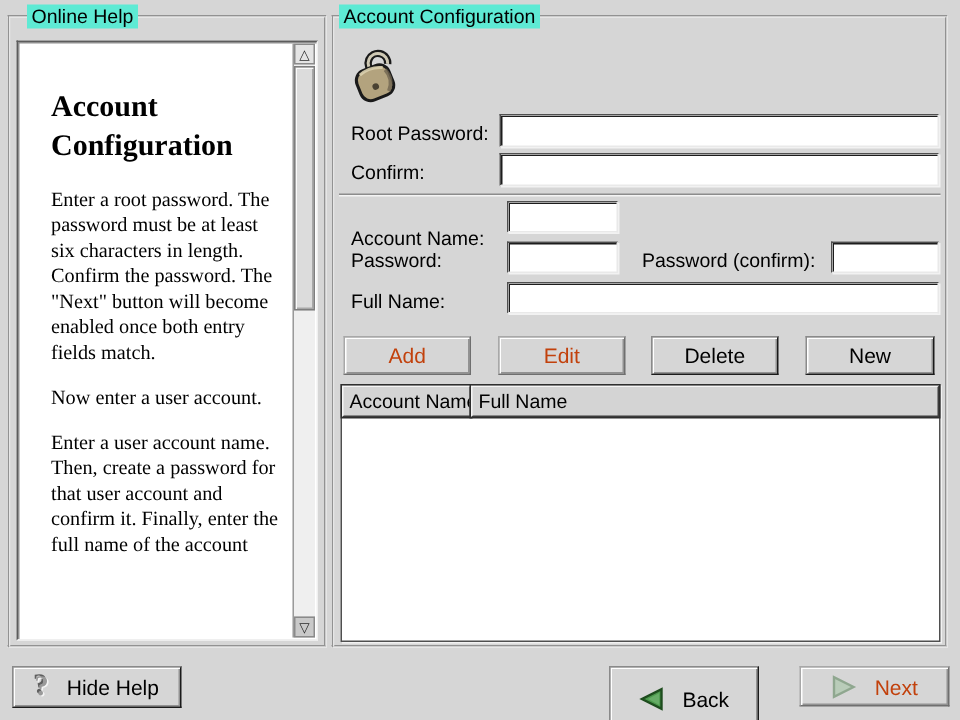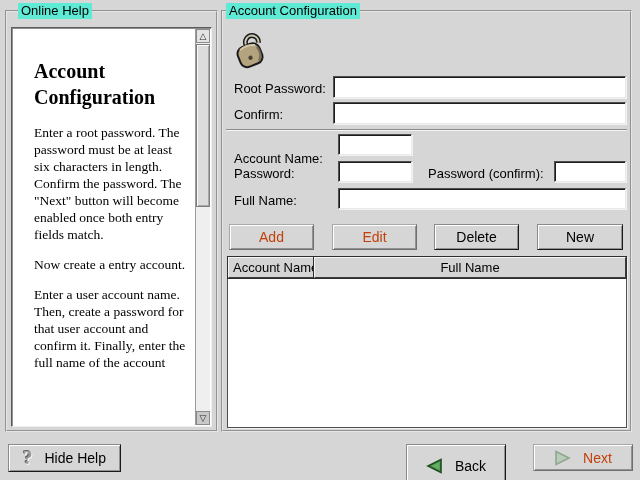--- a/index.html
+++ b/index.html
@@ -84,39 +84,39 @@
   
   .clist { background:#fff; border:1px solid #4f4f4f; box-shadow:1px 1px 0 #f2f2f2; }
   .clist-header { display:flex; height:21px; }
   .clist-col {
     background:#d4d4d4; font-size:13px; padding:2px 4px 0 4px;
     border:1px solid; border-color:#f5f5f5 #3c3c3c #3c3c3c #f5f5f5;
     outline:1px solid #2e2e2e; outline-offset:0;
     white-space:nowrap; overflow:hidden;
   }
   .col-account { width:86px; }
-  .col-full { flex:1;text-align:center; }
+  .col-full { flex:1; }
 
   .icon-q {
     font-family:"Liberation Serif", serif; font-size:19px; font-weight:bold;
     color:#9a9a9a; text-shadow:1px 1px 0 #f5f5f5, -1px -1px 0 #5f5f5f;
     line-height:18px;
   }
 </style>
 </head>
 <body>
 
 <div class="abs frame" style="left:5px; top:10px; width:213px; height:422px;">
   <span class="frame-label" style="left:11px;">Online Help</span>
 
   <div class="abs sunken help-view" style="left:4px; top:15px; width:201px; height:400px;">
     <div class="help-content">
       <div class="help-title">Account Configuration</div>
       <p>Enter a root password. The password must be at least six characters in length. Confirm the password. The "Next" button will become enabled once both entry fields match.</p>
-      <p>Now create a entry account.</p>
+      <p>Now enter a user account.</p>
       <p>Enter a user account name. Then, create a password for that user account and confirm it. Finally, enter the full name of the account</p>
     </div>
     <div class="vscroll">
       <div class="sb-btn sb-up">△</div>
       <div class="sb-thumb"></div>
       <div class="sb-btn sb-down">▽</div>
     </div>
   </div>
 </div>
 

